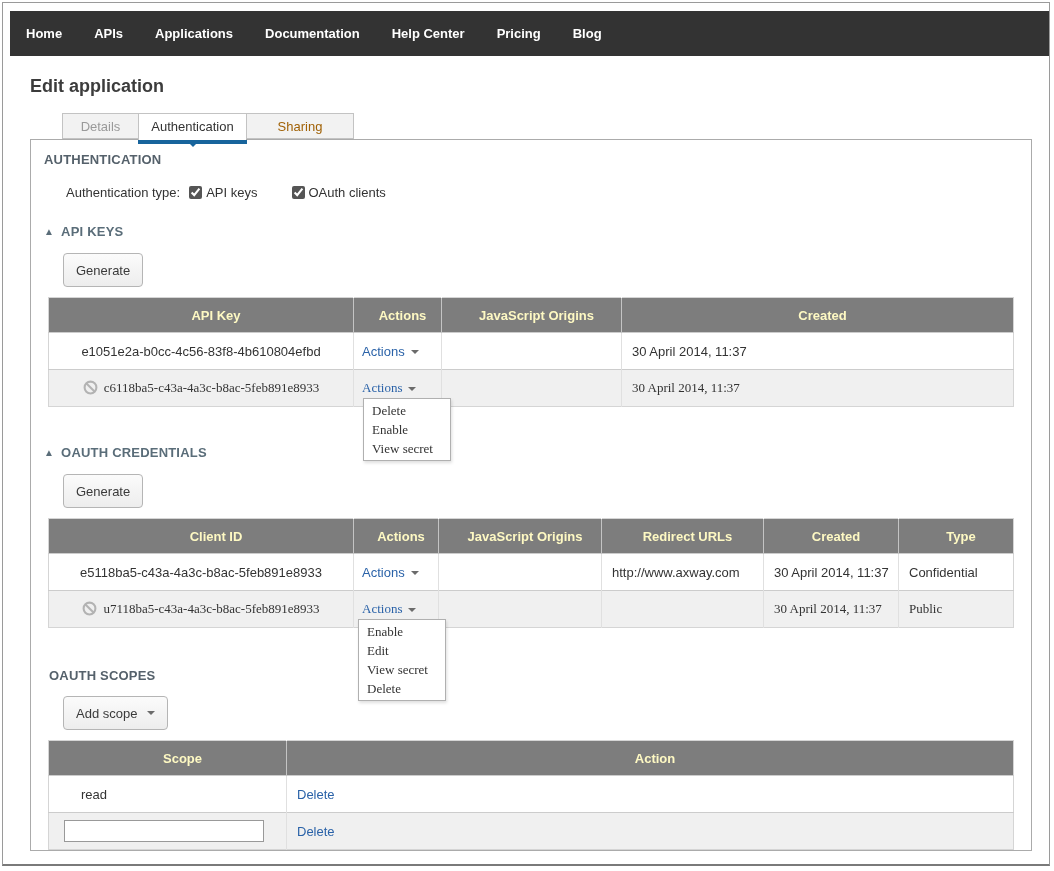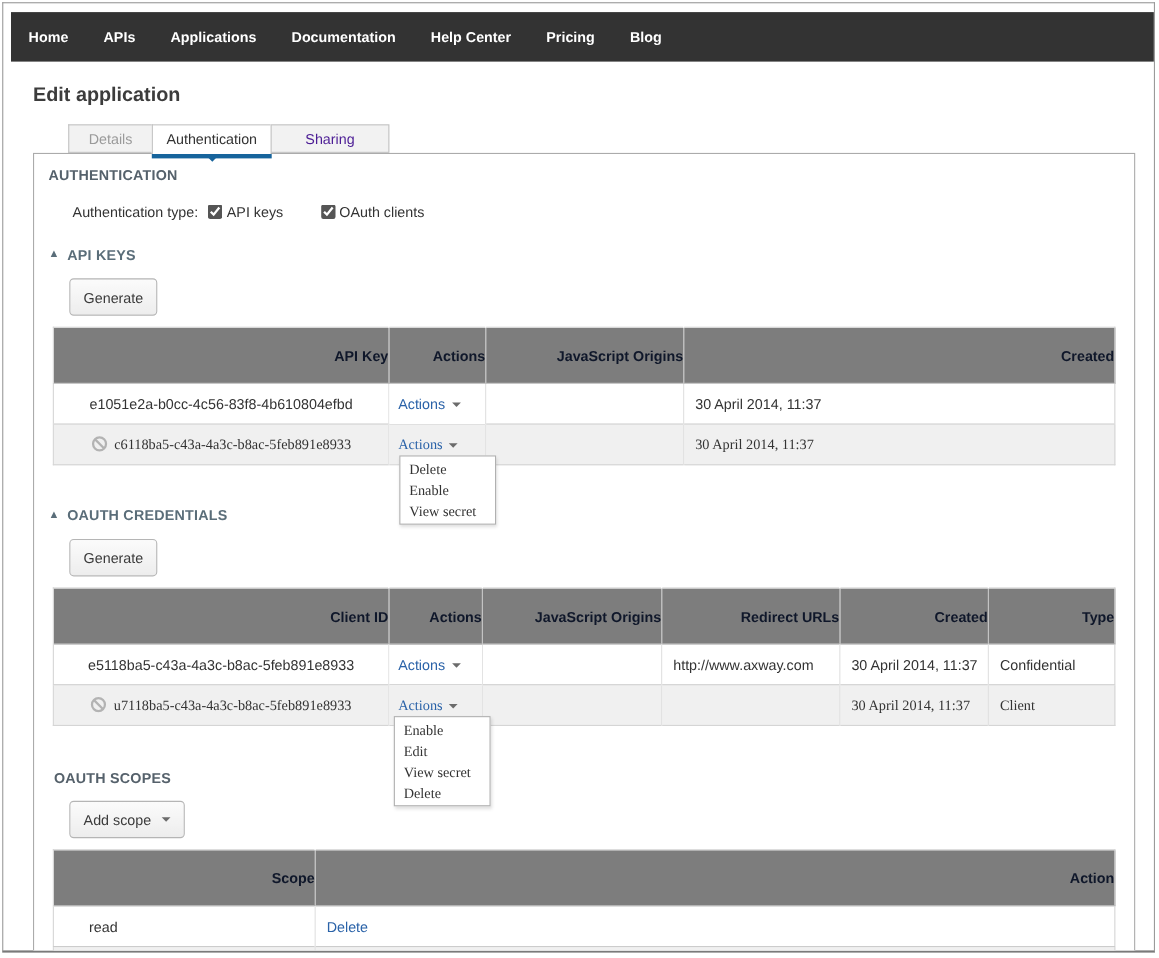--- a/index.html
+++ b/index.html
@@ -8,21 +8,21 @@
   
   .navbar{margin:8px 0 0 7px;height:45px;background:#333333;display:flex;align-items:center;}
   .nav-item{color:#ffffff;font-size:13px;font-weight:bold;padding:0 16px;cursor:pointer;white-space:nowrap;}
 
   
   .content{padding:0 17px 0 27px;}
   .page-title{font-size:18px;font-weight:bold;color:#3c3c3c;margin:20px 0 16px 0;}
 
   
   .tabs{display:flex;margin-left:4px;position:relative;z-index:3;}
-  .tab{height:26px;line-height:26px;text-align:center;font-size:13px;border:1px solid #c3c3c3;border-right:none;background:#f2f2f2;color:#4c1d95;cursor:pointer;position:relative;box-sizing:border-box;}
+  .tab{height:26px;line-height:26px;text-align:center;font-size:13px;border:1px solid #c3c3c3;border-right:none;background:#f2f2f2;color:#a16207;cursor:pointer;position:relative;box-sizing:border-box;}
   .tab:last-child{border-right:1px solid #c3c3c3;}
   .tab.t-details{width:76px;color:#9a9a9a;margin-left:28px;}
   .tab.t-sharing{width:108px;}
   .tab.active{width:108px;background:#ffffff;color:#333;border-bottom:none;height:27px;}
   .tab-underline{position:absolute;left:-1px;right:-1px;bottom:-4px;height:4px;background:#17649c;}
   .tab-notch{position:absolute;left:50%;bottom:-14px;margin-left:-7px;width:0;height:0;border:7px solid transparent;border-top-color:#17649c;}
 
   
   .panel{border:1px solid #ababab;background:#fff;padding:12px 0 0 13px;min-height:710px;box-sizing:border-box;margin-top:-1px;position:relative;z-index:1;}
 
@@ -38,21 +38,21 @@
   .cb-group input{width:13px;height:13px;margin:0 4px 0 0;accent-color:#555;}
 
   
   .btn{display:inline-flex;align-items:center;margin:14px 0 0 19px;height:24px;padding:16px 12px;font-size:13px;color:#3a3a3a;background:linear-gradient(#fbfbfb,#ededed);border:1px solid #b5b5b5;border-radius:4px;cursor:pointer;}
   .btn .caret{margin-left:10px;}
 
   .caret{display:inline-block;width:0;height:0;border:4px solid transparent;border-top-color:#6b6b6b;border-bottom-width:0;vertical-align:middle;}
 
   
   table.grid{border-collapse:collapse;table-layout:fixed;margin:10px 0 0 4px;width:965px;font-size:13px;border:1px solid #d5d5d5;}
-  table.grid thead th{background:#7d7d7d;color:#0f172a;font-weight:bold;text-align:right;height:51px;padding:0 0 0 10px;border-left:1px solid rgba(255,255,255,.55);box-sizing:border-box;}
+  table.grid thead th{background:#7d7d7d;color:#fef9c3;font-weight:bold;text-align:center;height:35px;padding:0 0 0 10px;border-left:1px solid rgba(255,255,255,.55);box-sizing:border-box;}
   table.grid thead th:first-child{border-left:none;padding-left:30px;}
   table.grid tbody td{height:37px;border-top:1px solid #ccc;border-left:1px solid #e0e0e0;padding:0 0 0 10px;color:#333;box-sizing:border-box;background:#fff;}
   table.grid tbody td:first-child{border-left:none;}
   table.grid tbody tr.alt td{background:#f0f0f0;}
   td.c-key{text-align:center;padding-left:0 !important;}
   tr.disabled-row td{color:#9b9b9b;font-family:Liberation Serif, serif;}
   td.c-actions{position:relative;padding-left:8px !important;}
   .link{color:#2a62a8;text-decoration:none;cursor:pointer;font-size:13px;}
   .actions-link .caret{margin-left:6px;}
   .ban-icon{display:inline-block;width:15px;height:15px;vertical-align:-3px;margin-right:6px;}
@@ -219,21 +219,21 @@
               <div class="menu" style="left:4px;">
                 <div class="menu-item">Enable</div>
                 <div class="menu-item">Edit</div>
                 <div class="menu-item">View secret</div>
                 <div class="menu-item">Delete</div>
               </div>
             </td>
             <td></td>
             <td></td>
             <td>30 April 2014, 11:37</td>
-            <td>Client</td>
+            <td>Public</td>
           </tr>
         </tbody>
       </table>
 
       
       <div class="section-heading scopes-head">OAUTH SCOPES</div>
 
       <button class="btn" style="margin-top:13px;">
         <span>Add scope</span>
         <span class="caret"></span>

